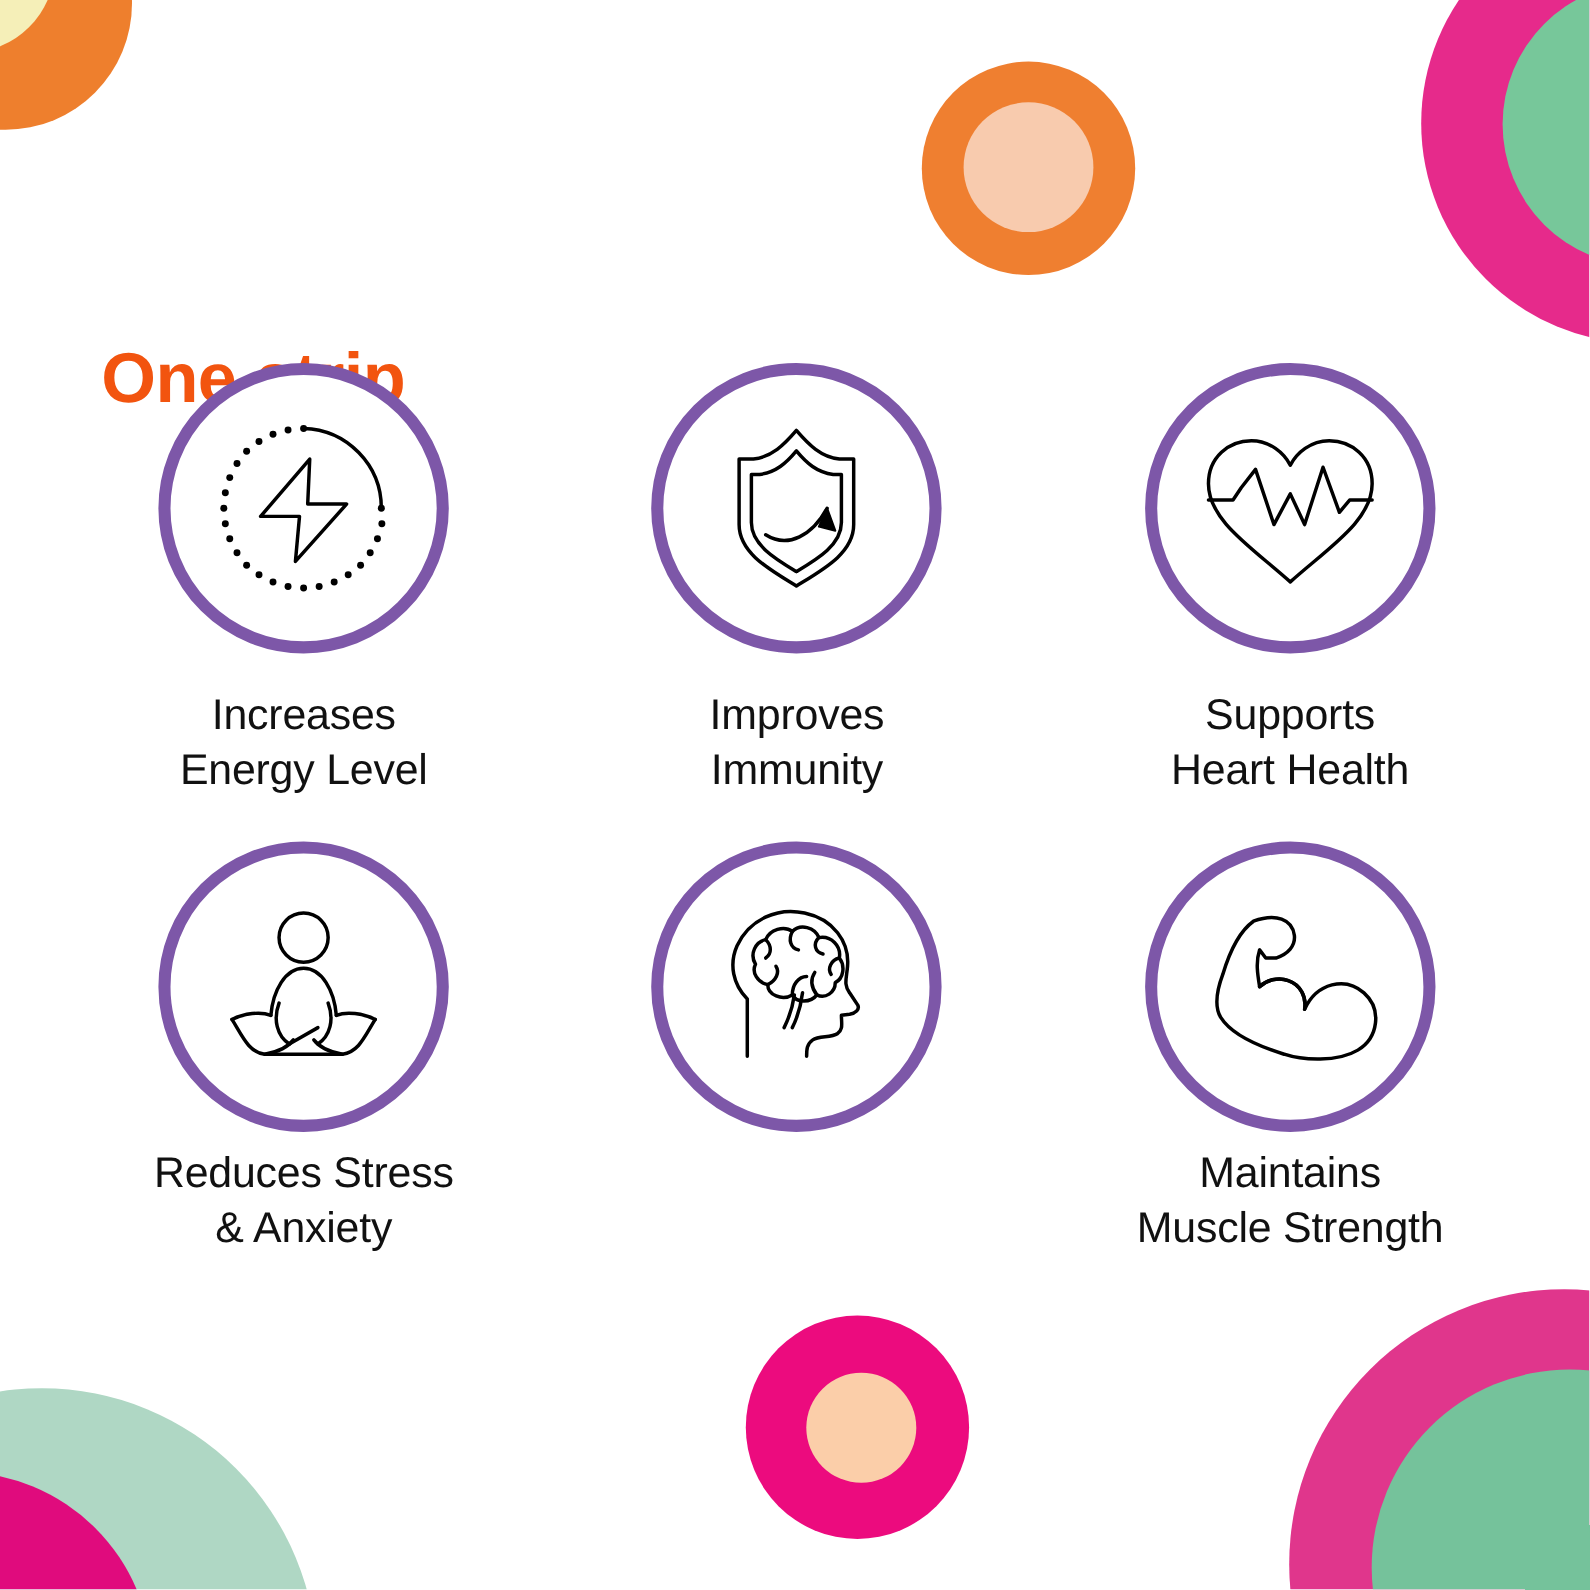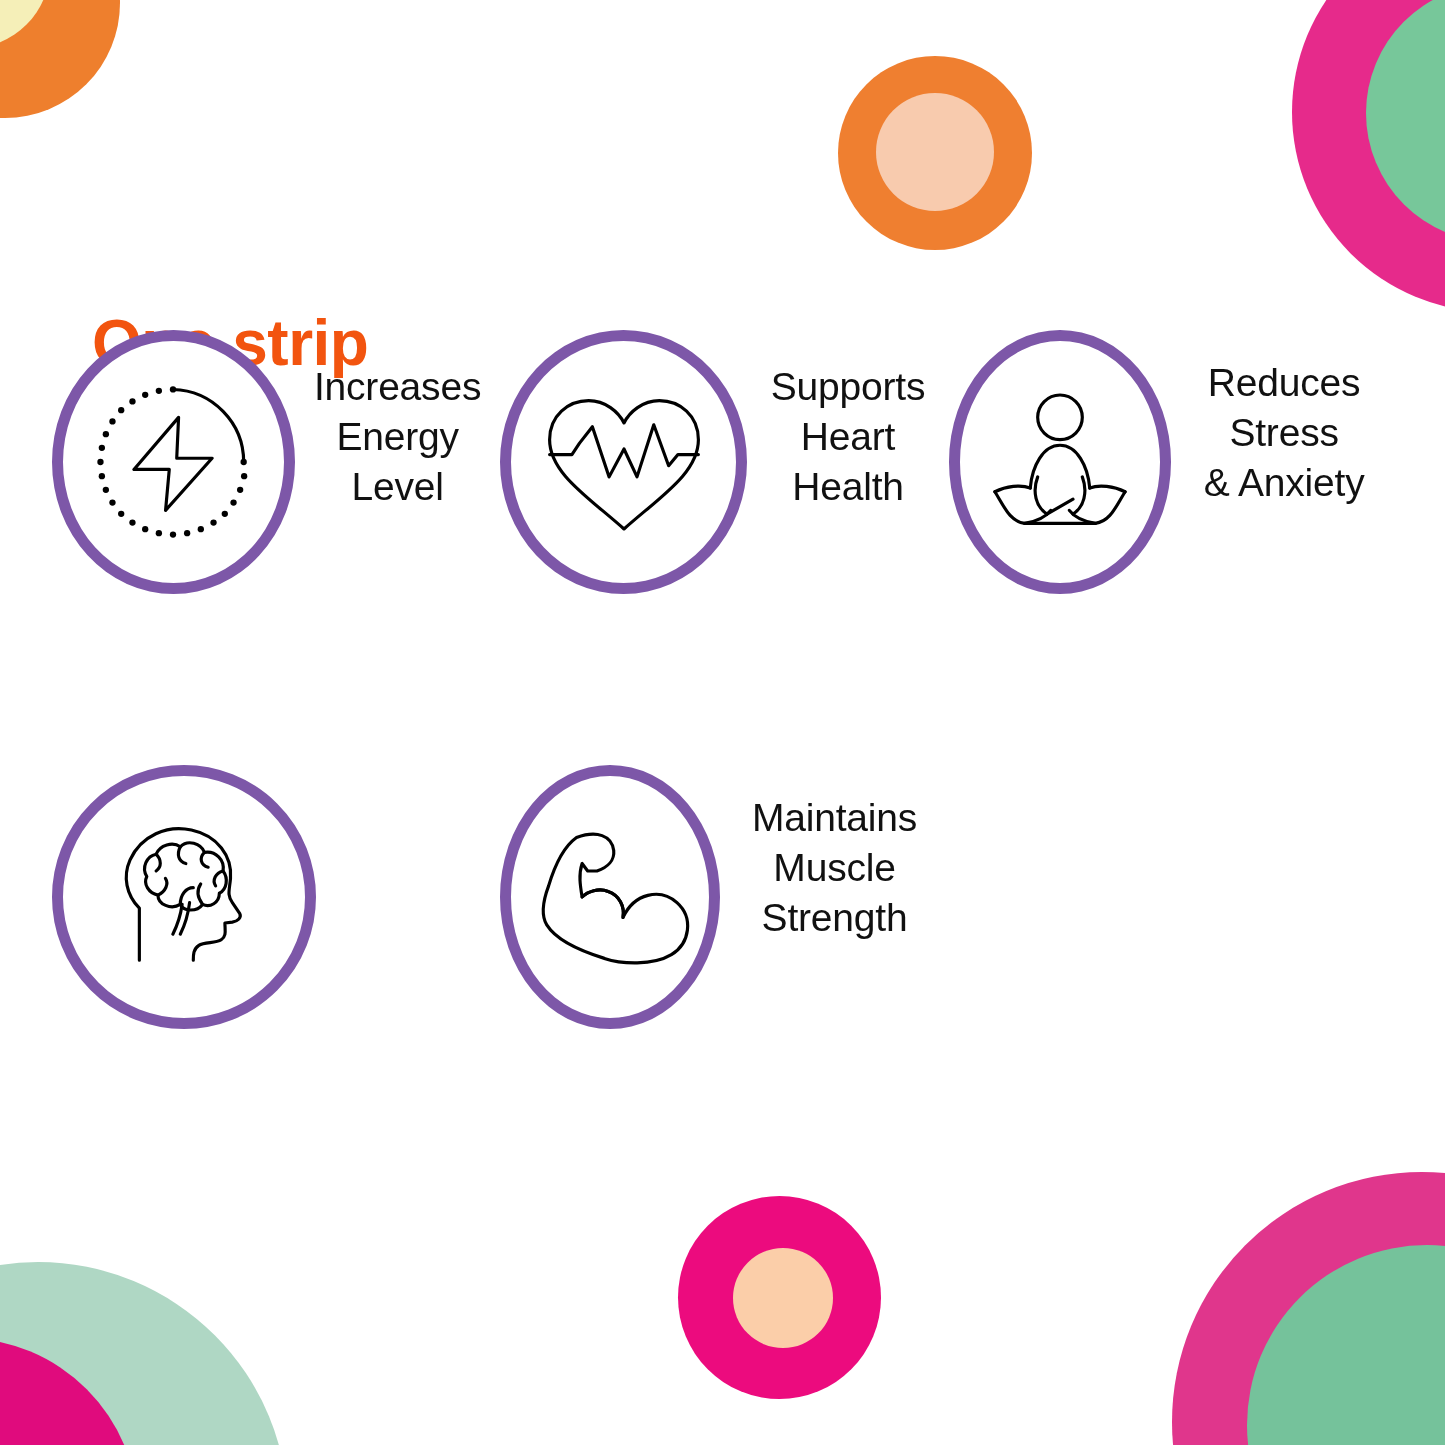--- a/index.html
+++ b/index.html
@@ -43,22 +43,22 @@
     position: absolute;
     left: 52px;
     top: 330px;
     width: 1345px;
     display: grid;
     grid-template-columns: repeat(3, 1fr);
     grid-template-rows: repeat(2, 435px);
   }
   .cell {
     display: flex;
-    flex-direction: row;
-    align-items: flex-start;
+    flex-direction: column;
+    align-items: center;
   }
   .icon-ring {
     width: 264px;
     height: 264px;
     border-radius: 50%;
     border: 11px solid #7d57a8;
     box-sizing: border-box;
     display: flex;
     align-items: center;
     justify-content: center;
@@ -72,21 +72,21 @@
   .cell-label {
     margin-top: 32px;
     text-align: center;
     font-family: "Liberation Sans", sans-serif;
     font-size: 39px;
     line-height: 1.28;
     color: #111111;
     white-space: pre-line;
     letter-spacing: -0.2px;
   }
-  .row2 .cell-label { margin-top: 28px; }
+  .row2 .cell-label { margin-top: 13px; }
 </style>
 </head>
 <body>
 
 <div id="canvas">
 
   <div class="blob" style="left:-110px; top:-112px; width:230px; height:230px; background:#ee7f2d;"></div>
   <div class="blob" style="left:-110px; top:-112px; width:160px; height:160px; background:#f5efb8;"></div>
 
   <div class="blob" style="left:838px; top:56px; width:194px; height:194px; background:#ef7f30;"></div>
@@ -144,20 +144,51 @@
             <circle cx="176.5" cy="115.2" r="3.4"></circle>
           </g>
 
           <path d="M106 52 L58 108 L96 108 L92 152 L142 96 L104 96 Z" fill="none" stroke="#000" stroke-width="3.4"></path>
         </svg>
       </div>
       <div class="cell-label">Increases
 Energy Level</div>
     </div>
 
+    <div class="cell">
+      <div class="icon-ring">
+        <svg viewBox="0 0 200 200" fill="none" stroke="#000" stroke-width="3.4" stroke-linecap="round" stroke-linejoin="round">
+
+          <path d="M100 24
+                   C 112 38 124 50 142 52
+                   L 156 52
+                   L 156 116
+                   C 156 144 126 160 100 176
+                   C 74 160 44 144 44 116
+                   L 44 52
+                   L 58 52
+                   C 76 50 88 38 100 24 Z"></path>
+
+          <path d="M100 44
+                   C 110 56 120 65 136 67
+                   L 144 67
+                   L 144 114
+                   C 144 136 120 150 100 162
+                   C 80 150 56 136 56 114
+                   L 56 67
+                   L 64 67
+                   C 80 65 90 56 100 44 Z"></path>
+
+          <path d="M70 126 C 92 140 116 126 130 100" fill="none"></path>
+          <path d="M130 100 L 122 118 L 138 122 Z" fill="#000" stroke="#000" stroke-width="2"></path>
+        </svg>
+      </div>
+      <div class="cell-label">Improves
+Immunity</div>
+    </div>
 
     <div class="cell">
       <div class="icon-ring">
         <svg viewBox="0 0 200 200" fill="none" stroke="#000" stroke-width="3.4" stroke-linecap="round" stroke-linejoin="round">
 
           <path d="M100 172
                    C 62 138 20 112 20 76
                    C 20 50 40 34 62 34
                    C 80 34 94 46 100 58
                    C 106 46 120 34 138 34

